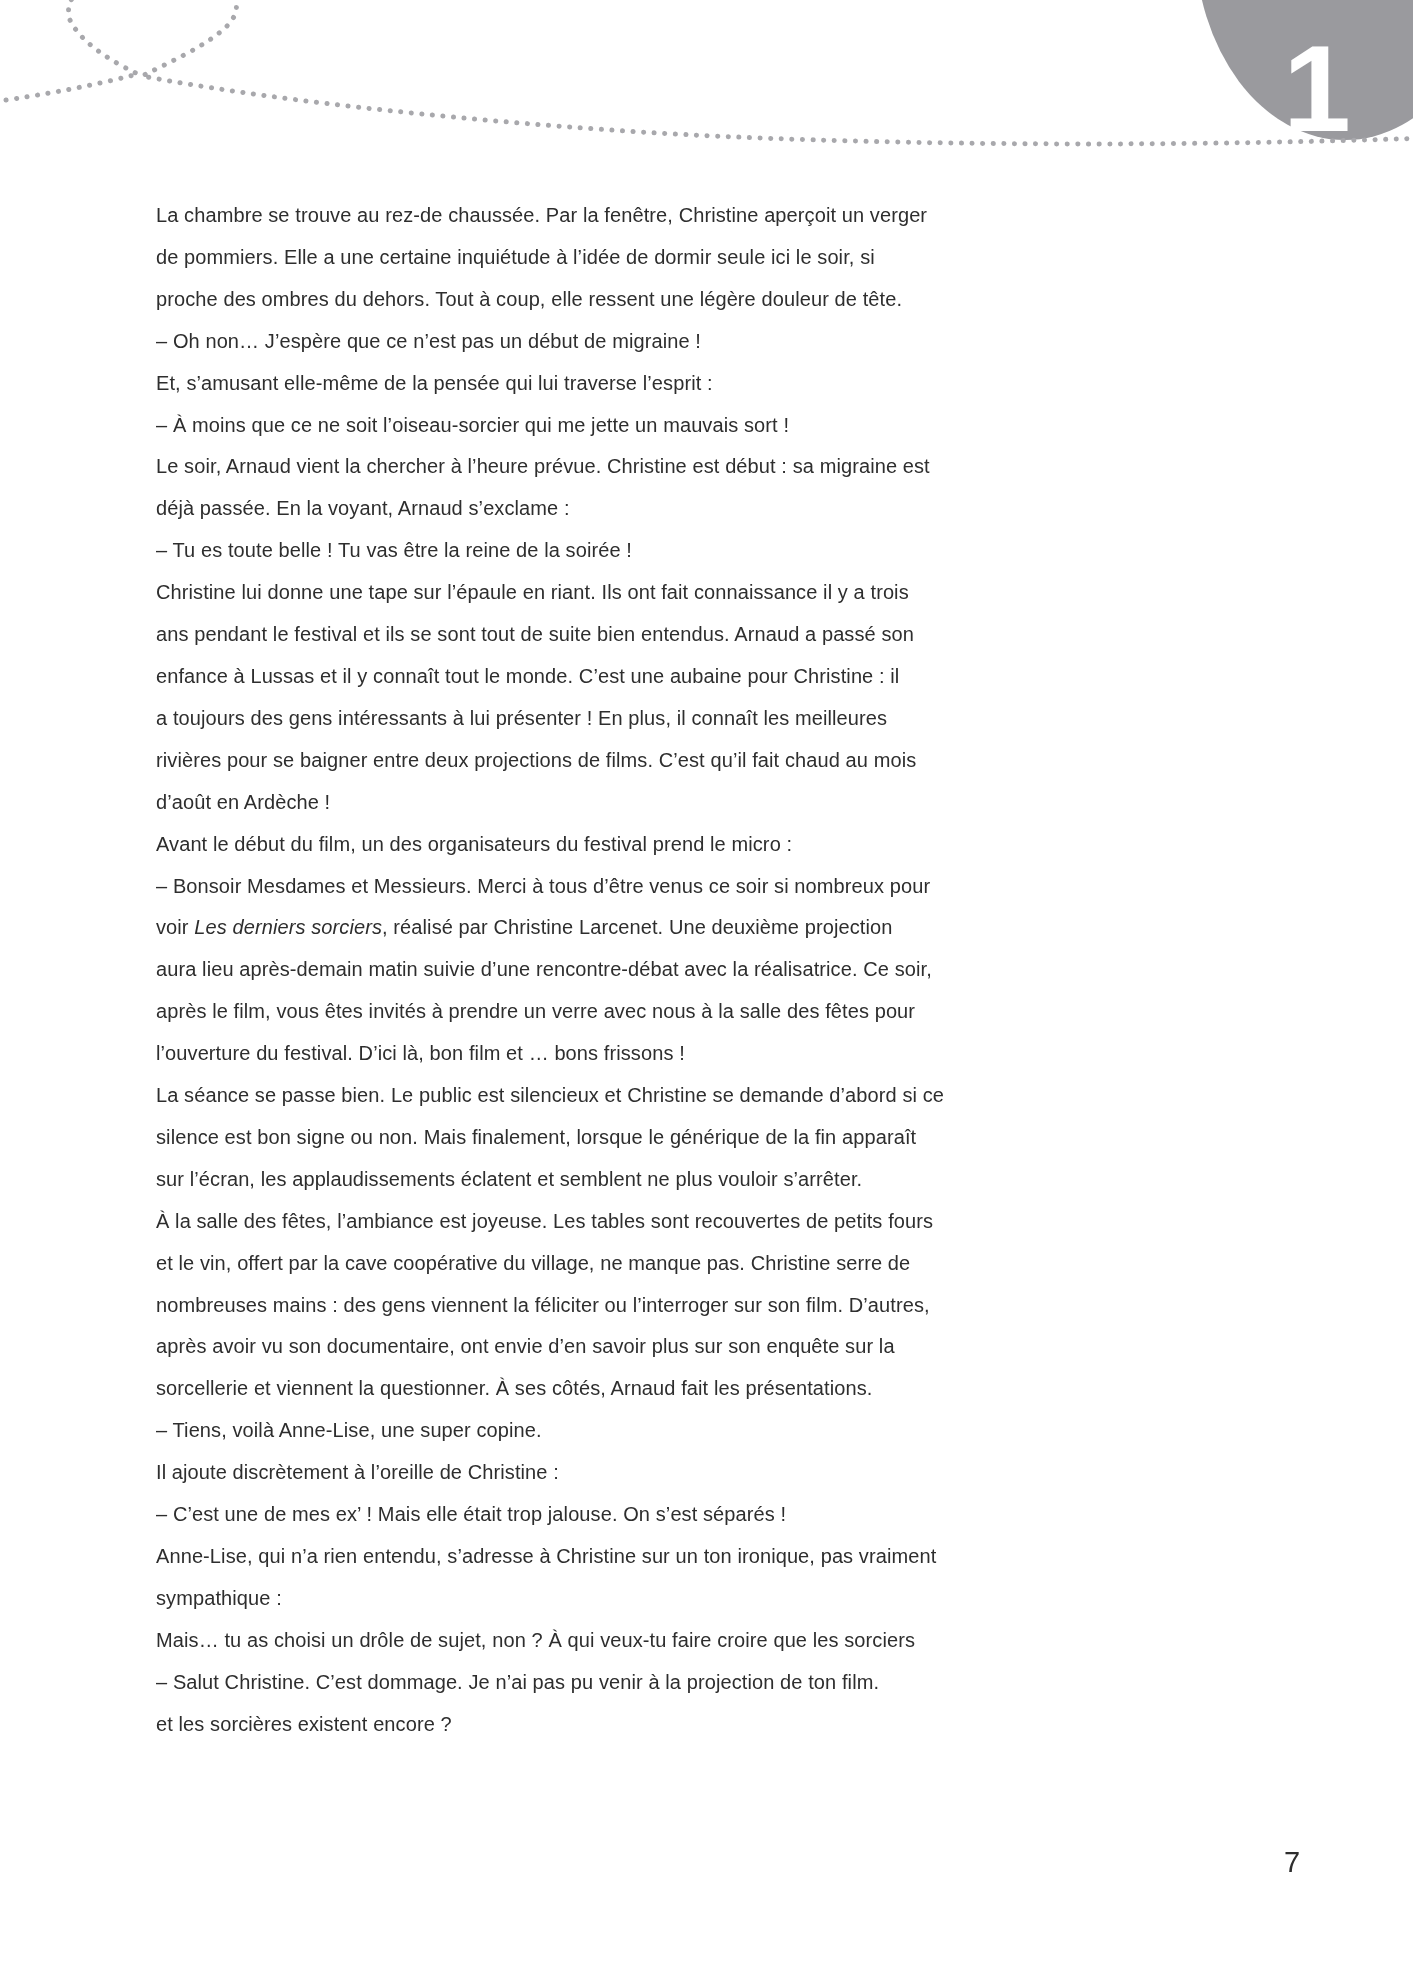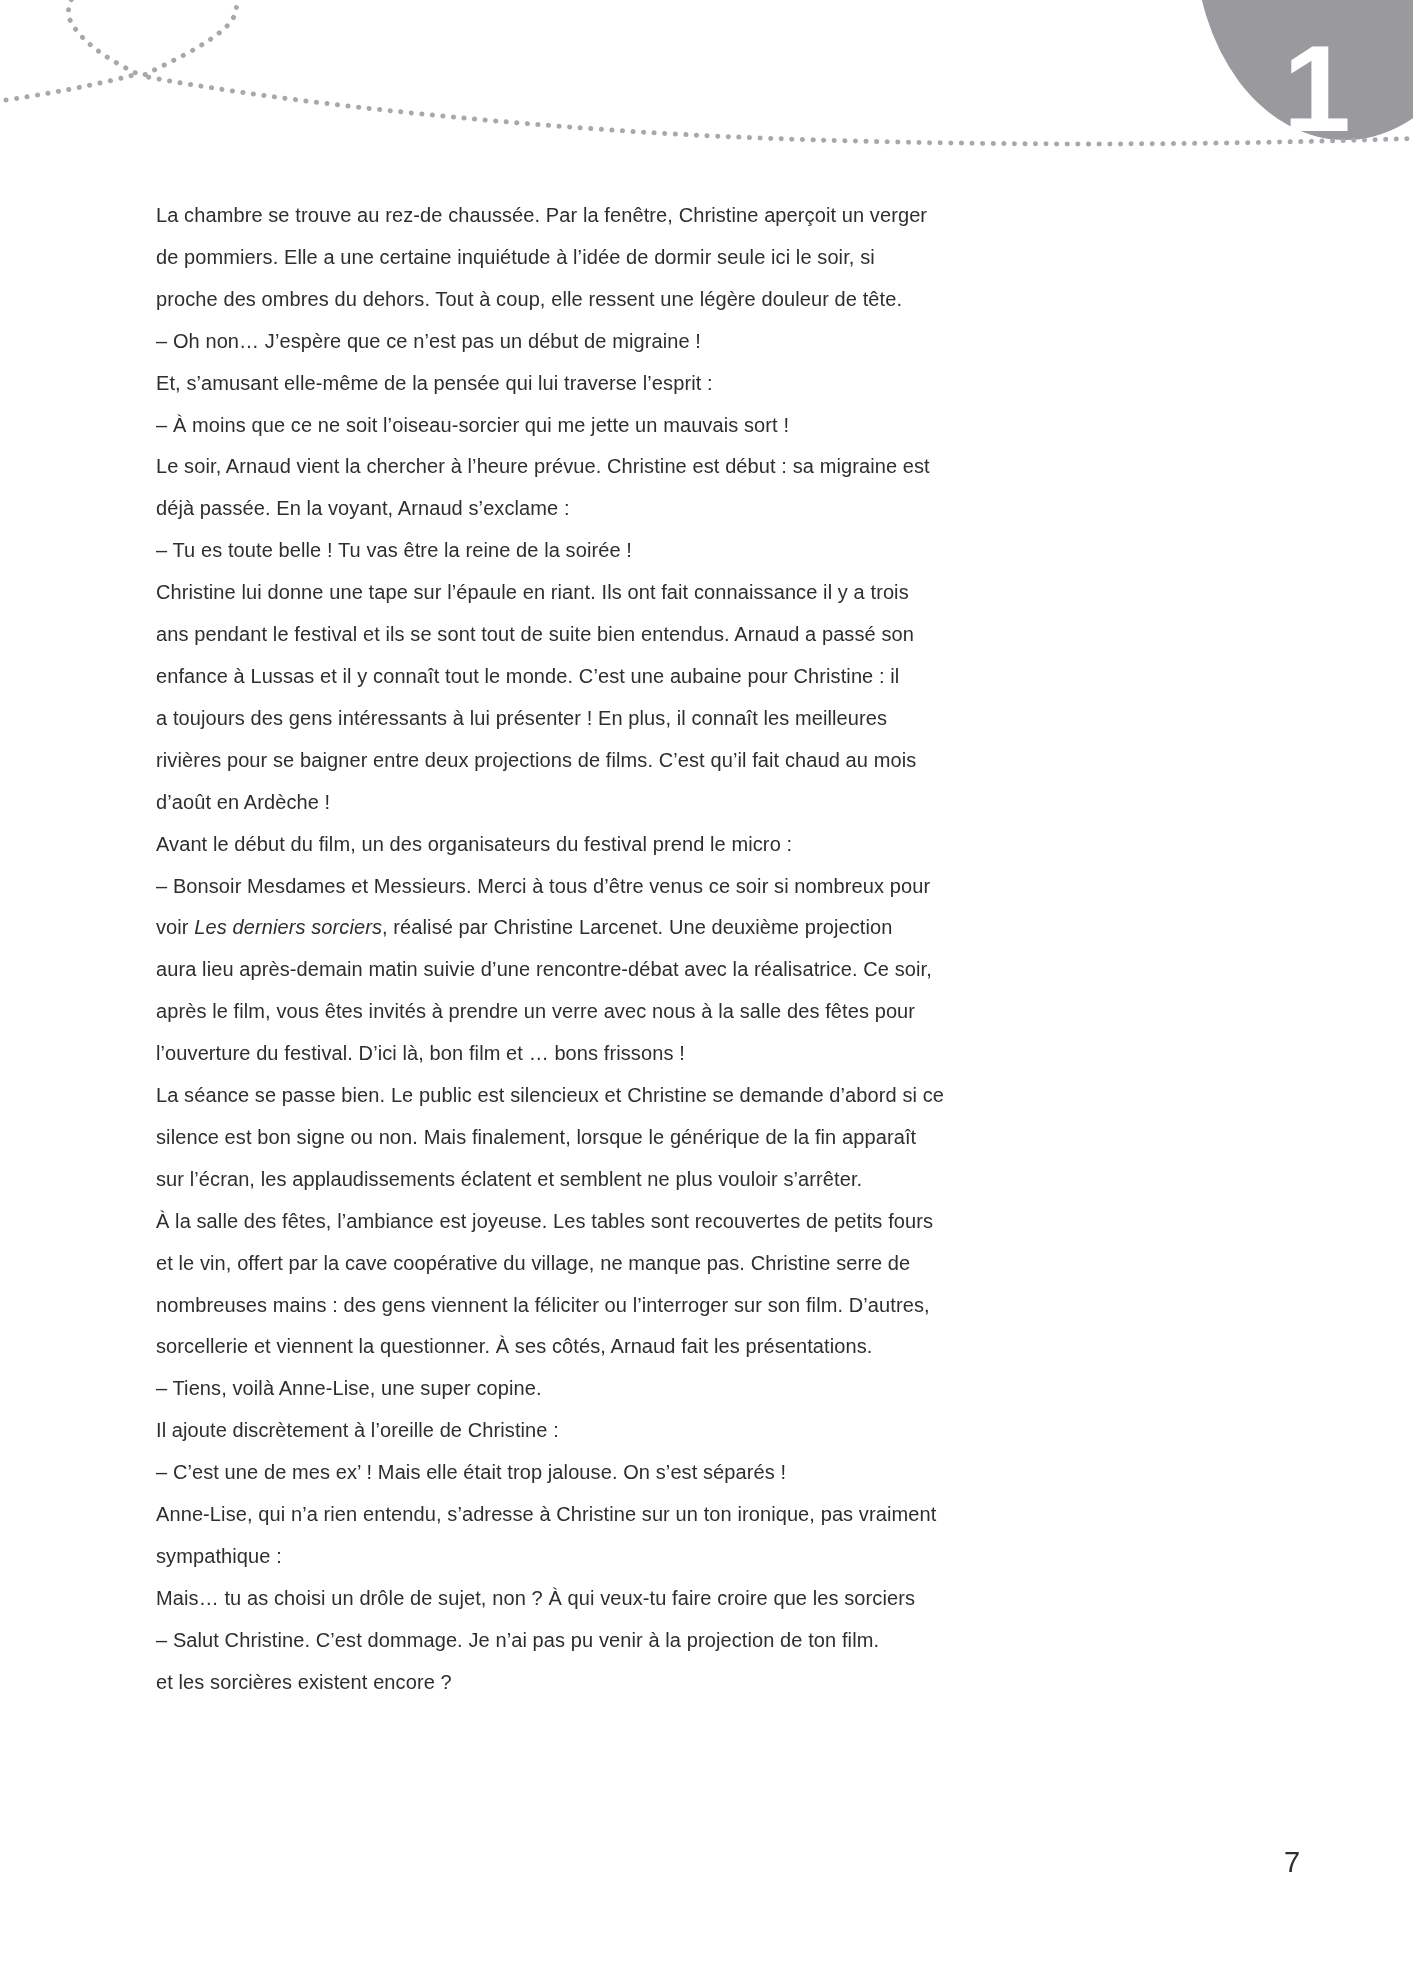--- a/index.html
+++ b/index.html
@@ -80,20 +80,21 @@
       <div class="text-line"><span>voir </span><span class="italic">Les derniers sorciers</span><span>, réalisé par Christine Larcenet. Une deuxième projection</span></div>
       <div class="text-line"><span>aura lieu après-demain matin suivie d’une rencontre-débat avec la réalisatrice. Ce soir,</span></div>
       <div class="text-line"><span>après le film, vous êtes invités à prendre un verre avec nous à la salle des fêtes pour</span></div>
       <div class="text-line"><span>l’ouverture du festival. D’ici là, bon film et … bons frissons !</span></div>
       <div class="text-line"><span>La séance se passe bien. Le public est silencieux et Christine se demande d’abord si ce</span></div>
       <div class="text-line"><span>silence est bon signe ou non. Mais finalement, lorsque le générique de la fin apparaît</span></div>
       <div class="text-line"><span>sur l’écran, les applaudissements éclatent et semblent ne plus vouloir s’arrêter.</span></div>
       <div class="text-line"><span>À la salle des fêtes, l’ambiance est joyeuse. Les tables sont recouvertes de petits fours</span></div>
       <div class="text-line"><span>et le vin, offert par la cave coopérative du village, ne manque pas. Christine serre de</span></div>
       <div class="text-line"><span>nombreuses mains : des gens viennent la féliciter ou l’interroger sur son film. D’autres,</span></div>
+      <div class="text-line"><span>après avoir vu son documentaire, ont envie d’en savoir plus sur son enquête sur la</span></div>
       <div class="text-line"><span>sorcellerie et viennent la questionner. À ses côtés, Arnaud fait les présentations.</span></div>
       <div class="text-line"><span>– Tiens, voilà Anne-Lise, une super copine.</span></div>
       <div class="text-line"><span>Il ajoute discrètement à l’oreille de Christine :</span></div>
       <div class="text-line"><span>– C’est une de mes ex’ ! Mais elle était trop jalouse. On s’est séparés !</span></div>
       <div class="text-line"><span>Anne-Lise, qui n’a rien entendu, s’adresse à Christine sur un ton ironique, pas vraiment</span></div>
       <div class="text-line"><span>sympathique :</span></div>
       <div class="text-line"><span>Mais… tu as choisi un drôle de sujet, non ? À qui veux-tu faire croire que les sorciers</span></div>
       <div class="text-line"><span>– Salut Christine. C’est dommage. Je n’ai pas pu venir à la projection de ton film.</span></div>
       <div class="text-line"><span>et les sorcières existent encore ?</span></div>
     </div>

